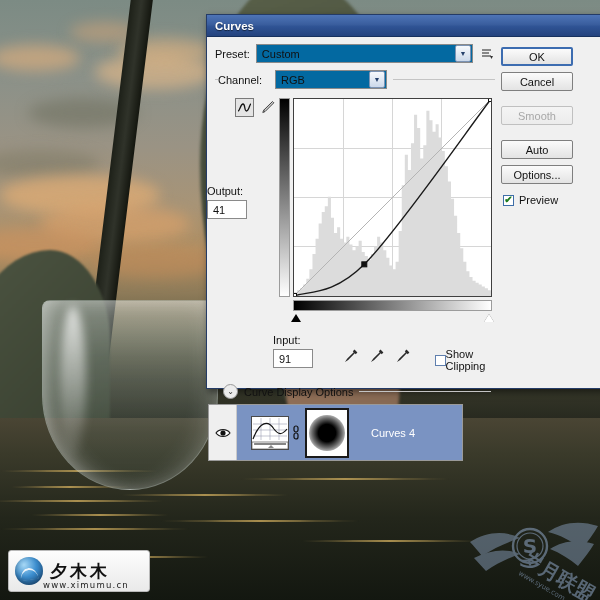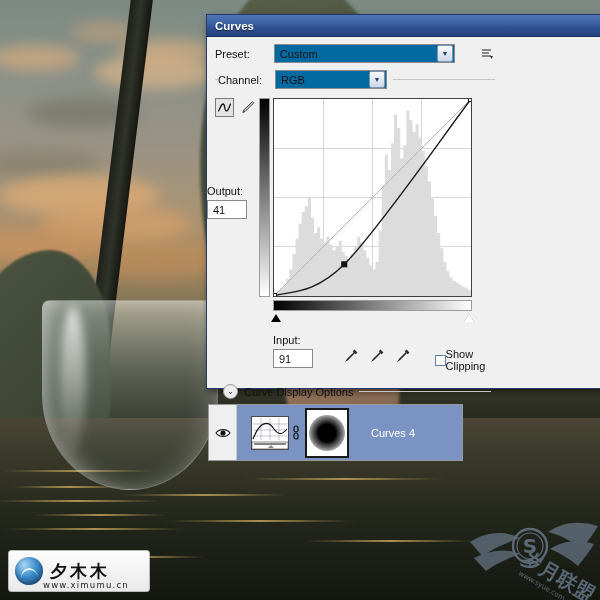--- a/index.html
+++ b/index.html
@@ -156,21 +156,21 @@
     background:linear-gradient(to bottom,#e8736a,#c1342a);
     border:1px solid #8e2018;
     display:flex; align-items:center; justify-content:center;
     color:#fff; font-size:11px; font-weight:bold; line-height:1;
     box-shadow:inset 0 1px 0 rgba(255,255,255,.5);
   }
   .dlg-body { flex:1; display:flex; padding:7px 6px 6px 8px; gap:6px; }
   .dlg-left { width:280px; display:flex; flex-direction:column; }
   .dlg-right { width:82px; padding-top:3px; }
 
-  .row { display:flex; align-items:center; gap:24px; }
+  .row { display:flex; align-items:center; gap:6px; }
   .lbl { font-size:11px; color:#111; }
 
   .combo {
     flex:1; height:19px; background:#0369a1; border:1px solid #8a8a8a;
     display:flex; align-items:center; position:relative;
   }
   .combo span.val { font-size:11px; color:#111; padding-left:5px; flex:1; }
   .combo .arrow {
     width:16px; height:17px; margin-right:1px; flex:none;
     background:linear-gradient(to bottom,#f7f9fc,#ccd9ea);
@@ -185,21 +185,21 @@
   .group-line {
     position:absolute; left:0; right:0; top:9px; height:1px; background:#c4c4c4;
   }
   .channel-inner {
     position:absolute; left:3px; top:0; display:flex; align-items:center; gap:13px;
     background:#f0f0f0; padding-right:6px; z-index:2;
   }
   .combo-small { width:112px; height:19px; }
 
   
-  .graph-wrap { display:flex; margin-top:8px; }
+  .graph-wrap { display:flex; margin-top:8px;justify-content:flex-end; }
   .tools-col { width:44px; flex:none; }
   .tool-btn {
     width:19px; height:19px; display:inline-flex; align-items:center; justify-content:center;
     border:1px solid #7a7a7a; background:#e4e4e4; vertical-align:top;
   }
   .tool-btn.flat { border:1px solid transparent; background:transparent; }
 
   .graph-block { position:relative; }
   .vgrad {
     position:absolute; left:0; top:0; width:11px; height:199px;
@@ -460,20 +460,36 @@
         </div>
       </div>
 
       <div class="cdo-row">
         <div class="cdo-toggle">⌄</div>
         <div class="lbl">Curve Display Options</div>
         <div class="cdo-line"></div>
       </div>
     </div>
 
+    <div class="dlg-right">
+      <div class="btn default">OK</div>
+      <div class="btn">Cancel</div>
+      <div style="height:9px;"></div>
+      <div class="btn disabled">Smooth</div>
+      <div style="height:9px;"></div>
+      <div class="btn">Auto</div>
+      <div class="btn">Options...</div>
+
+      <div class="preview-row">
+        <div class="chk on">
+          <span class="tick">✔</span>
+        </div>
+        <div class="preview-lbl">Preview</div>
+      </div>
+    </div>
   </div>
 </div>
 
 <div id="logo-left">
   <div class="logo-orb"></div>
   <div class="logo-cn">夕木木</div>
   <div class="logo-url">www.ximumu.cn</div>
 </div>
 
 <div id="logo-right">

